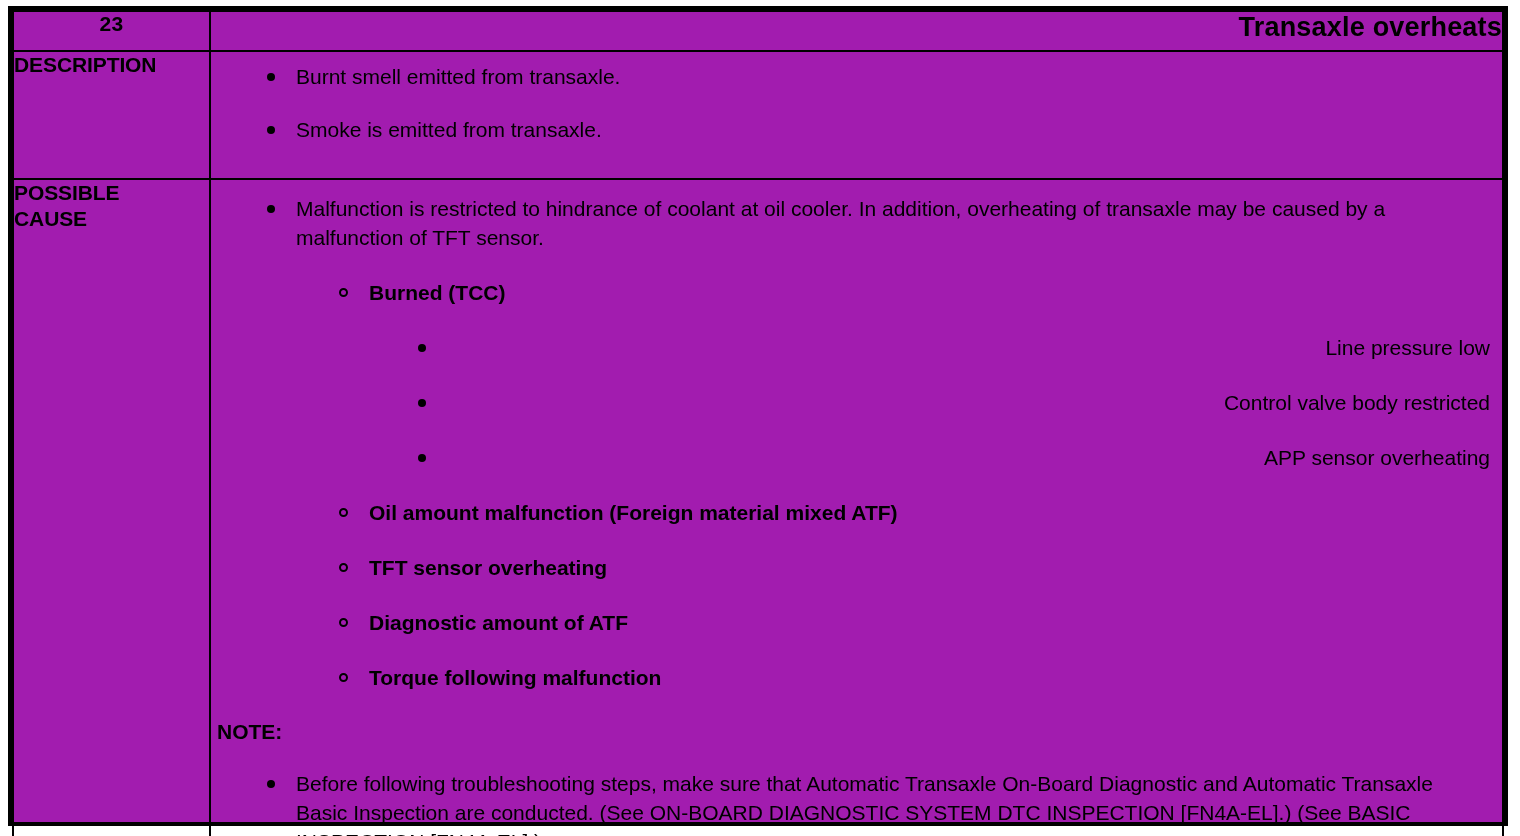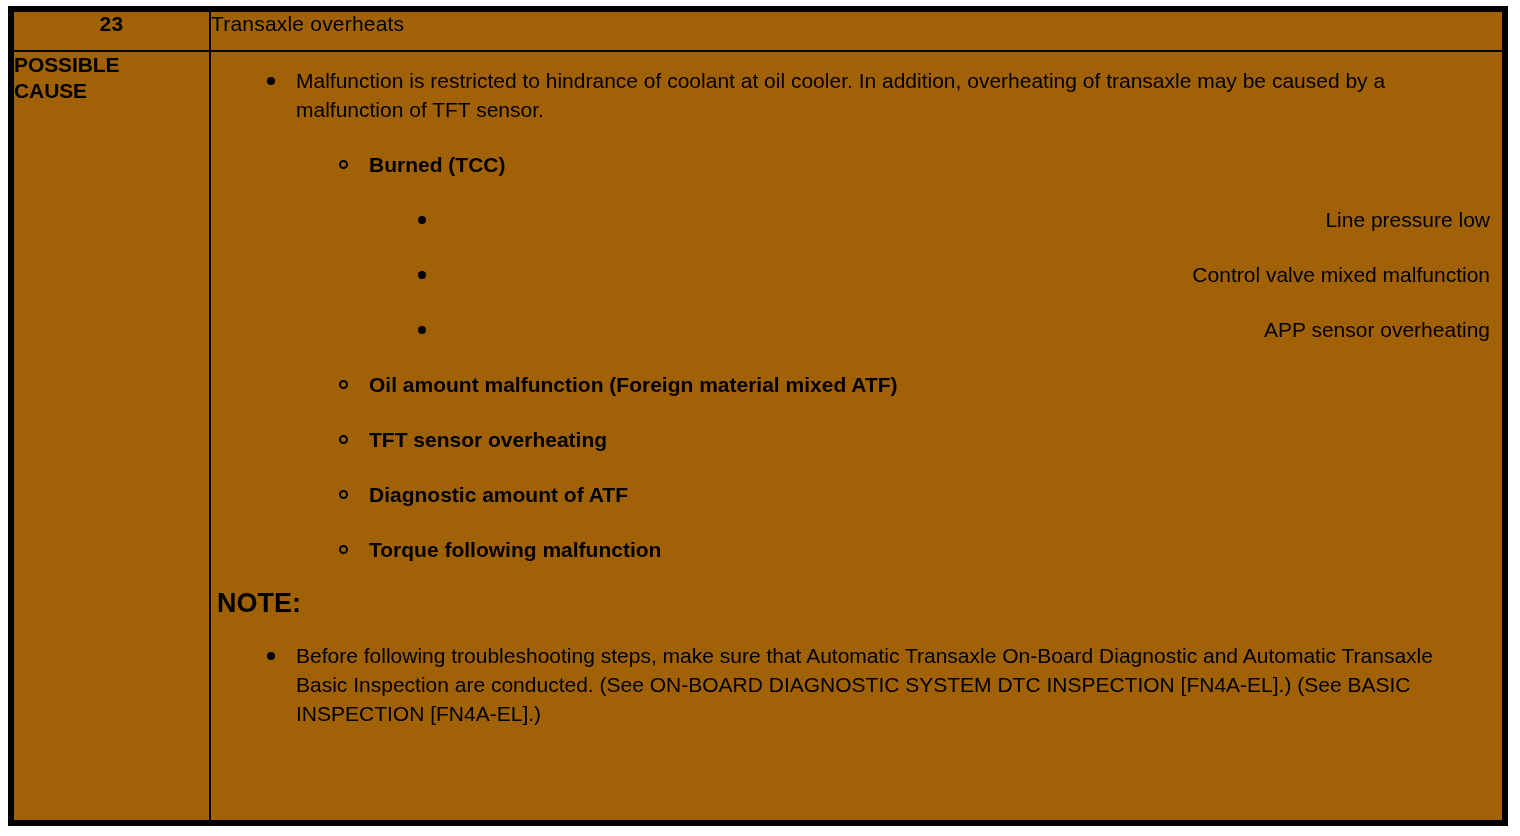--- a/index.html
+++ b/index.html
@@ -25,21 +25,21 @@
 
   
   .tsb-table {
     position: absolute;
     left: 8px;
     top: 6px;
     width: 1500px;
     height: 820px;
     border: 4px solid #000000;
     border-collapse: collapse;
-    background: #a16207;
+    background: #a21caf;
   }
 
   .tsb-table table {
     width: 100%;
     height: 100%;
     border-collapse: collapse;
     table-layout: fixed;
   }
 
   .tsb-table td {
@@ -54,24 +54,24 @@
   .row-head td { height: 40px; }
 
   .head-num {
     text-align: center;
     vertical-align: middle;
     font-weight: bold;
     font-size: 21px;
     letter-spacing: 0.2px;
   }
   .head-title {
-    text-align: left;
+    text-align: right;
     vertical-align: middle;
-    font-weight: normal;
-    font-size: 21px;
+    font-weight: bold;
+    font-size: 27px;
     letter-spacing: 0.2px;
   }
 
   
   .cell-label {
     font-weight: bold;
     font-size: 21px;
     line-height: 26px;
     padding: 8px 4px 4px 4px;
     letter-spacing: -0.1px;
@@ -175,21 +175,21 @@
     width: 8px;
     height: 8px;
     border-radius: 50%;
     background: #000000;
   }
 
   .group-l3 { margin-top: 26px; }
 
   .note-heading {
     font-weight: bold;
-    font-size: 27px;
+    font-size: 21px;
     line-height: 27px;
     margin: 18px 0 0 4px;
   }
 
   .note-block {
     margin-top: 24px;
   }
 
   .note-item {
     position: relative;
@@ -220,20 +220,37 @@
         <col class="col-label">
         <col>
       </colgroup>
       <tbody>
 
         <tr class="row-head">
           <td class="head-num">23</td>
           <td class="head-title">Transaxle overheats</td>
         </tr>
 
+        <tr>
+          <td class="cell-label cell-desc-label">DESCRIPTION</td>
+          <td class="cell-content">
+            <div class="content-inner gap-top-desc">
+              <div class="bl">
+                <div class="bl-item lvl1">
+                  <span class="bullet-dot"></span>
+                  <span>Burnt smell emitted from transaxle.</span>
+                </div>
+                <div class="bl-item lvl1">
+                  <span class="bullet-dot"></span>
+                  <span>Smoke is emitted from transaxle.</span>
+                </div>
+              </div>
+            </div>
+          </td>
+        </tr>
 
         <tr>
           <td class="cell-label cell-cause-label">
             <span class="label-inner-desc">POSSIBLE</span>
             <span class="label-inner-desc">CAUSE</span>
           </td>
           <td class="cell-content">
             <div class="content-inner">
 
               <div class="bl">
@@ -246,21 +263,21 @@
                   <span class="bullet-ring"></span>
                   <span>Burned (TCC)</span>
                 </div>
 
                 <div class="bl-item lvl3 group-l3">
                   <span class="bullet-dot"></span>
                   <span>Line pressure low</span>
                 </div>
                 <div class="bl-item lvl3">
                   <span class="bullet-dot"></span>
-                  <span>Control valve mixed malfunction</span>
+                  <span>Control valve body restricted</span>
                 </div>
                 <div class="bl-item lvl3">
                   <span class="bullet-dot"></span>
                   <span>APP sensor overheating</span>
                 </div>
 
                 <div class="bl-item lvl2">
                   <span class="bullet-ring"></span>
                   <span>Oil amount malfunction (Foreign material mixed ATF)</span>
                 </div>

